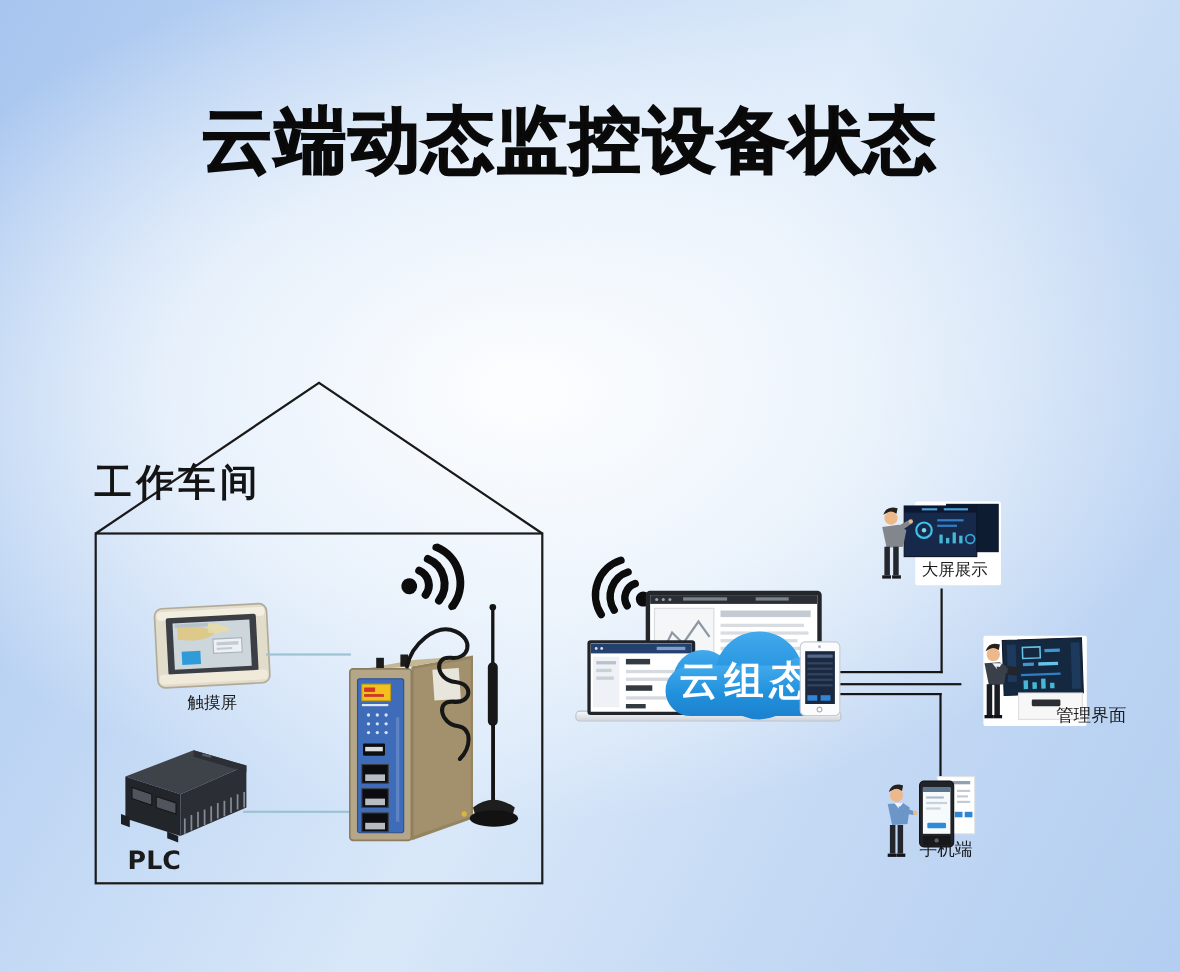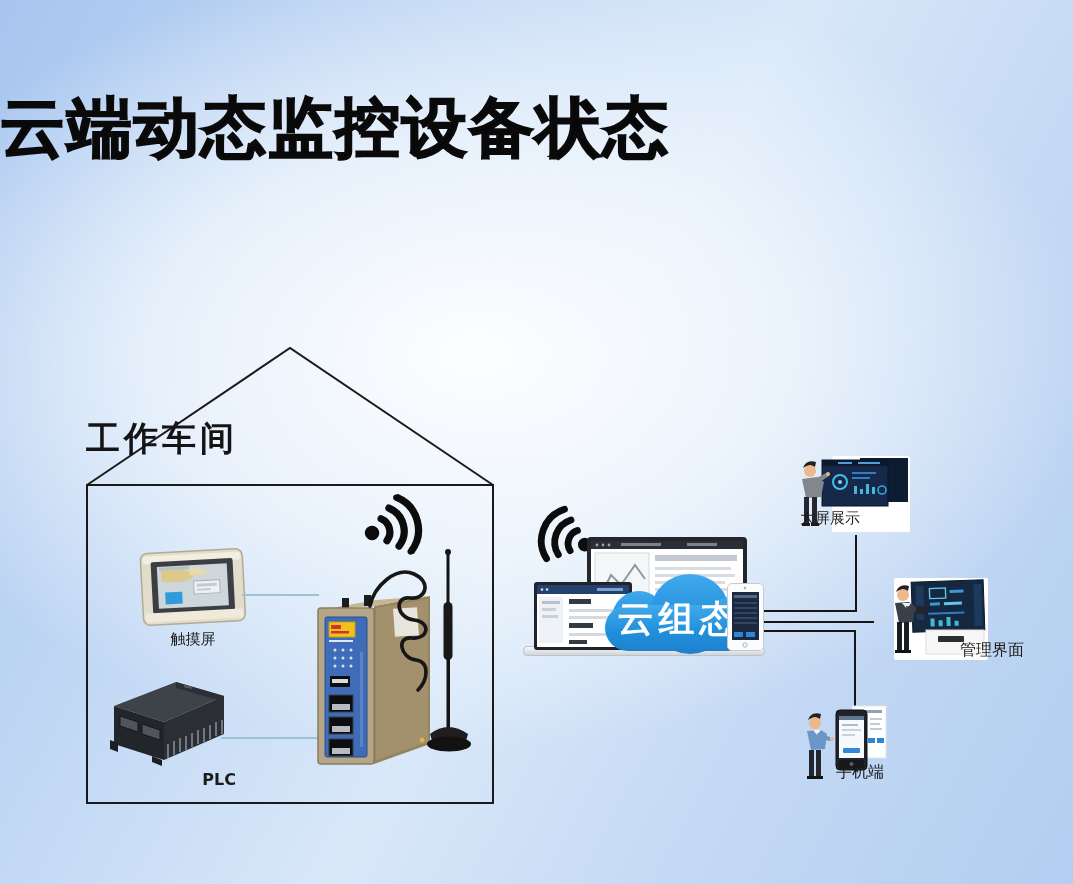--- a/index.html
+++ b/index.html
@@ -5,22 +5,22 @@
   html,body{margin:0;padding:0;}
   body{font-family:"DejaVu Sans","Liberation Sans",sans-serif;}
   .canvas{
     position:relative;width:1073px;height:884px;overflow:hidden;
     background:
       radial-gradient(ellipse 80% 62% at 44% 40%, rgba(255,255,255,.95) 0%, rgba(241,247,253,.8) 38%, rgba(255,255,255,0) 72%),
       linear-gradient(118deg,#a7c5ef 0%,#c0d7f4 28%,#d9e8f9 52%,#c4d9f4 74%,#b3cef1 100%);
   }
   .abs{position:absolute;}
   .title{
-    left:0;top:84px;width:956px;text-align:left;
-    font-size:65px;font-weight:900;color:#070707;letter-spacing:2px;
+    left:0;top:84px;width:956px;text-align:center;
+    font-size:65px;font-weight:900;color:#070707;letter-spacing:2px;padding-left:40px;
     -webkit-text-stroke:1.6px #0a0a0a;
   }
   .subtitle{
     left:0;top:196px;width:1073px;text-align:center;
     font-size:25px;line-height:34px;font-weight:700;color:#0e0e0e;
   }
   .label{color:#1b1b1b;font-weight:500;}
   .blackline{background:#161616;}
   .devlink{background:#9cc2d4;}
   
@@ -87,21 +87,21 @@
         <line x1="114" y1="47" x2="114" y2="61"></line>
       <line x1="120" y1="44" x2="120" y2="58"></line>
         <line x1="126" y1="42" x2="126" y2="56"></line>
     </g>
     <polygon points="24,38 42,44 42,54 24,48" fill="#50555d" stroke="#15171a"></polygon>
     <polygon points="46,46 64,52 64,62 46,56" fill="#50555d" stroke="#15171a"></polygon>
     <polygon points="14,62 22,65 22,74 14,71" fill="#1b1e22"></polygon>
     <polygon points="56,78 66,82 66,88 56,84" fill="#1b1e22"></polygon>
     <line x1="88" y1="8" x2="96" y2="10" stroke="#565c64" stroke-width="2"></line>
   </svg>
-  <div class="abs label" style="left:136px;top:770px;width:100px;text-align:right;font-size:16px;font-weight:700;">PLC</div>
+  <div class="abs label" style="left:116px;top:770px;width:100px;text-align:left;font-size:23px;font-weight:700;">PLC</div>
 
   <div class="abs devlink" style="left:242px;top:594px;width:77px;height:2px;"></div>
   <div class="abs devlink" style="left:221px;top:737px;width:98px;height:2px;"></div>
 
   <svg class="abs" style="left:316px;top:592px;" width="132" height="180">
     <polygon points="58,14 114,4 114,152 58,172" fill="#94845f"></polygon>
     <polygon points="60,16 112,7 112,150 60,168" fill="#a2916c"></polygon>
     <polygon points="4,18 58,14 114,4 60,8" fill="#c6b794"></polygon>
     <rect x="78" y="16" width="24" height="28" fill="#f0efe9" opacity="0.9" transform="rotate(-4 90 30)"></rect>
     <rect x="26" y="6" width="7" height="11" fill="#1c1c1c"></rect>
@@ -253,21 +253,21 @@
     <path d="M7 22 q3 -9 13 -6 l-1 5 q-7 -3 -12 1 z" fill="#24211e"></path>
     <circle cx="14" cy="25" r="6" fill="#edb88a"></circle>
     <path d="M6 33 l15 -2 7 5 -3 15 -15 1 z" fill="#82878e"></path>
     <path d="M17 34 l13 -7 3 3 -12 8 z" fill="#82878e"></path>
     <circle cx="32" cy="28" r="2" fill="#edb88a"></circle>
     <rect x="8" y="51" width="5" height="26" fill="#24272e"></rect>
     <rect x="16" y="51" width="5" height="26" fill="#24272e"></rect>
     <rect x="6" y="77" width="8" height="3" fill="#17191d"></rect>
       <rect x="15" y="77" width="8" height="3" fill="#17191d"></rect>
   </svg>
-  <div class="abs label endpoint-label" style="left:788px;top:509px;width:84px;text-align:center;font-size:15px;">大屏展示</div>
+  <div class="abs label endpoint-label" style="left:826px;top:509px;width:84px;text-align:center;font-size:15px;">大屏展示</div>
 
   <svg class="abs" style="left:890px;top:572px;" width="102" height="92">
     <rect x="4" y="6" width="94" height="82" rx="2" fill="#ffffff"></rect>
     <g transform="rotate(-2 58 34)">
       <rect x="22" y="9" width="72" height="50" fill="#142840" stroke="#0d1a2c"></rect>
       <rect x="84" y="13" width="8" height="42" fill="#1d3a5c"></rect>
       <rect x="26" y="13" width="8" height="34" fill="#1d3a5c"></rect>
       <rect x="40" y="16" width="16" height="10" fill="none" stroke="#67c3e8" stroke-width="1.4"></rect>
       <rect x="60" y="18" width="14" height="3" fill="#3c97d4"></rect>
       <rect x="40" y="30" width="10" height="3" fill="#3c97d4"></rect>

